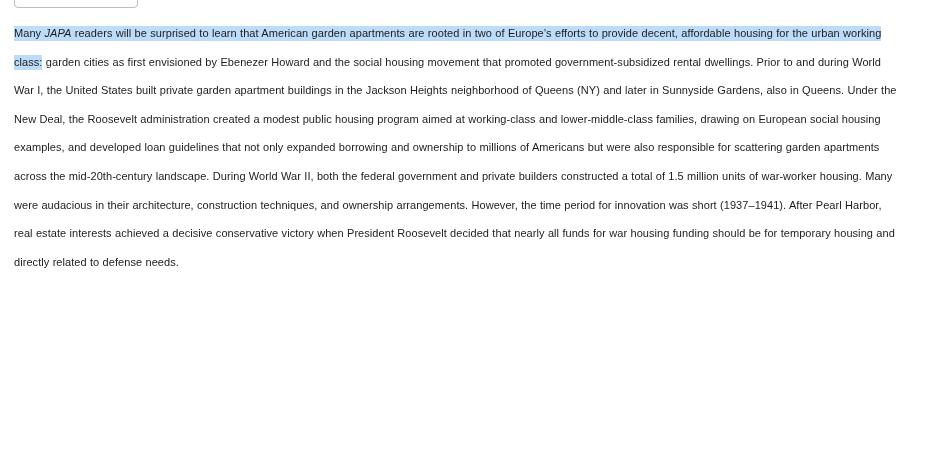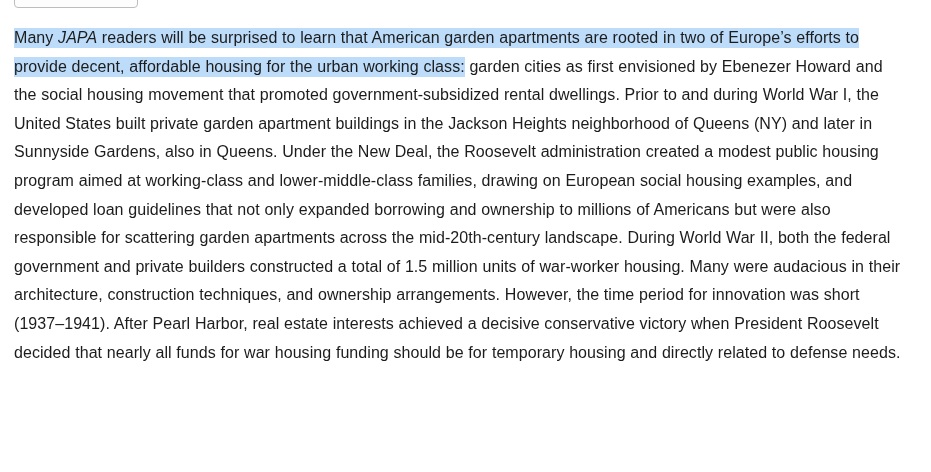--- a/index.html
+++ b/index.html
@@ -29,21 +29,21 @@
     border: 1px solid #bdbdbd;
     border-radius: 4px;
     background: #fdfdfd;
     box-sizing: border-box;
   }
   .body-text {
     position: absolute;
     left: 14px;
     top: 8px;
     width: 888px;
-    font-size: 16px;
+    font-size: 11px;
     line-height: 28.6px;
     color: #1c1c1c;
     letter-spacing: 0.06px;
     text-align: left;
     word-spacing: 0.2px;
   }
   .hl {
     background: #bcdcfa;
     padding: 1px 0 2px 0;
     box-decoration-break: clone;

